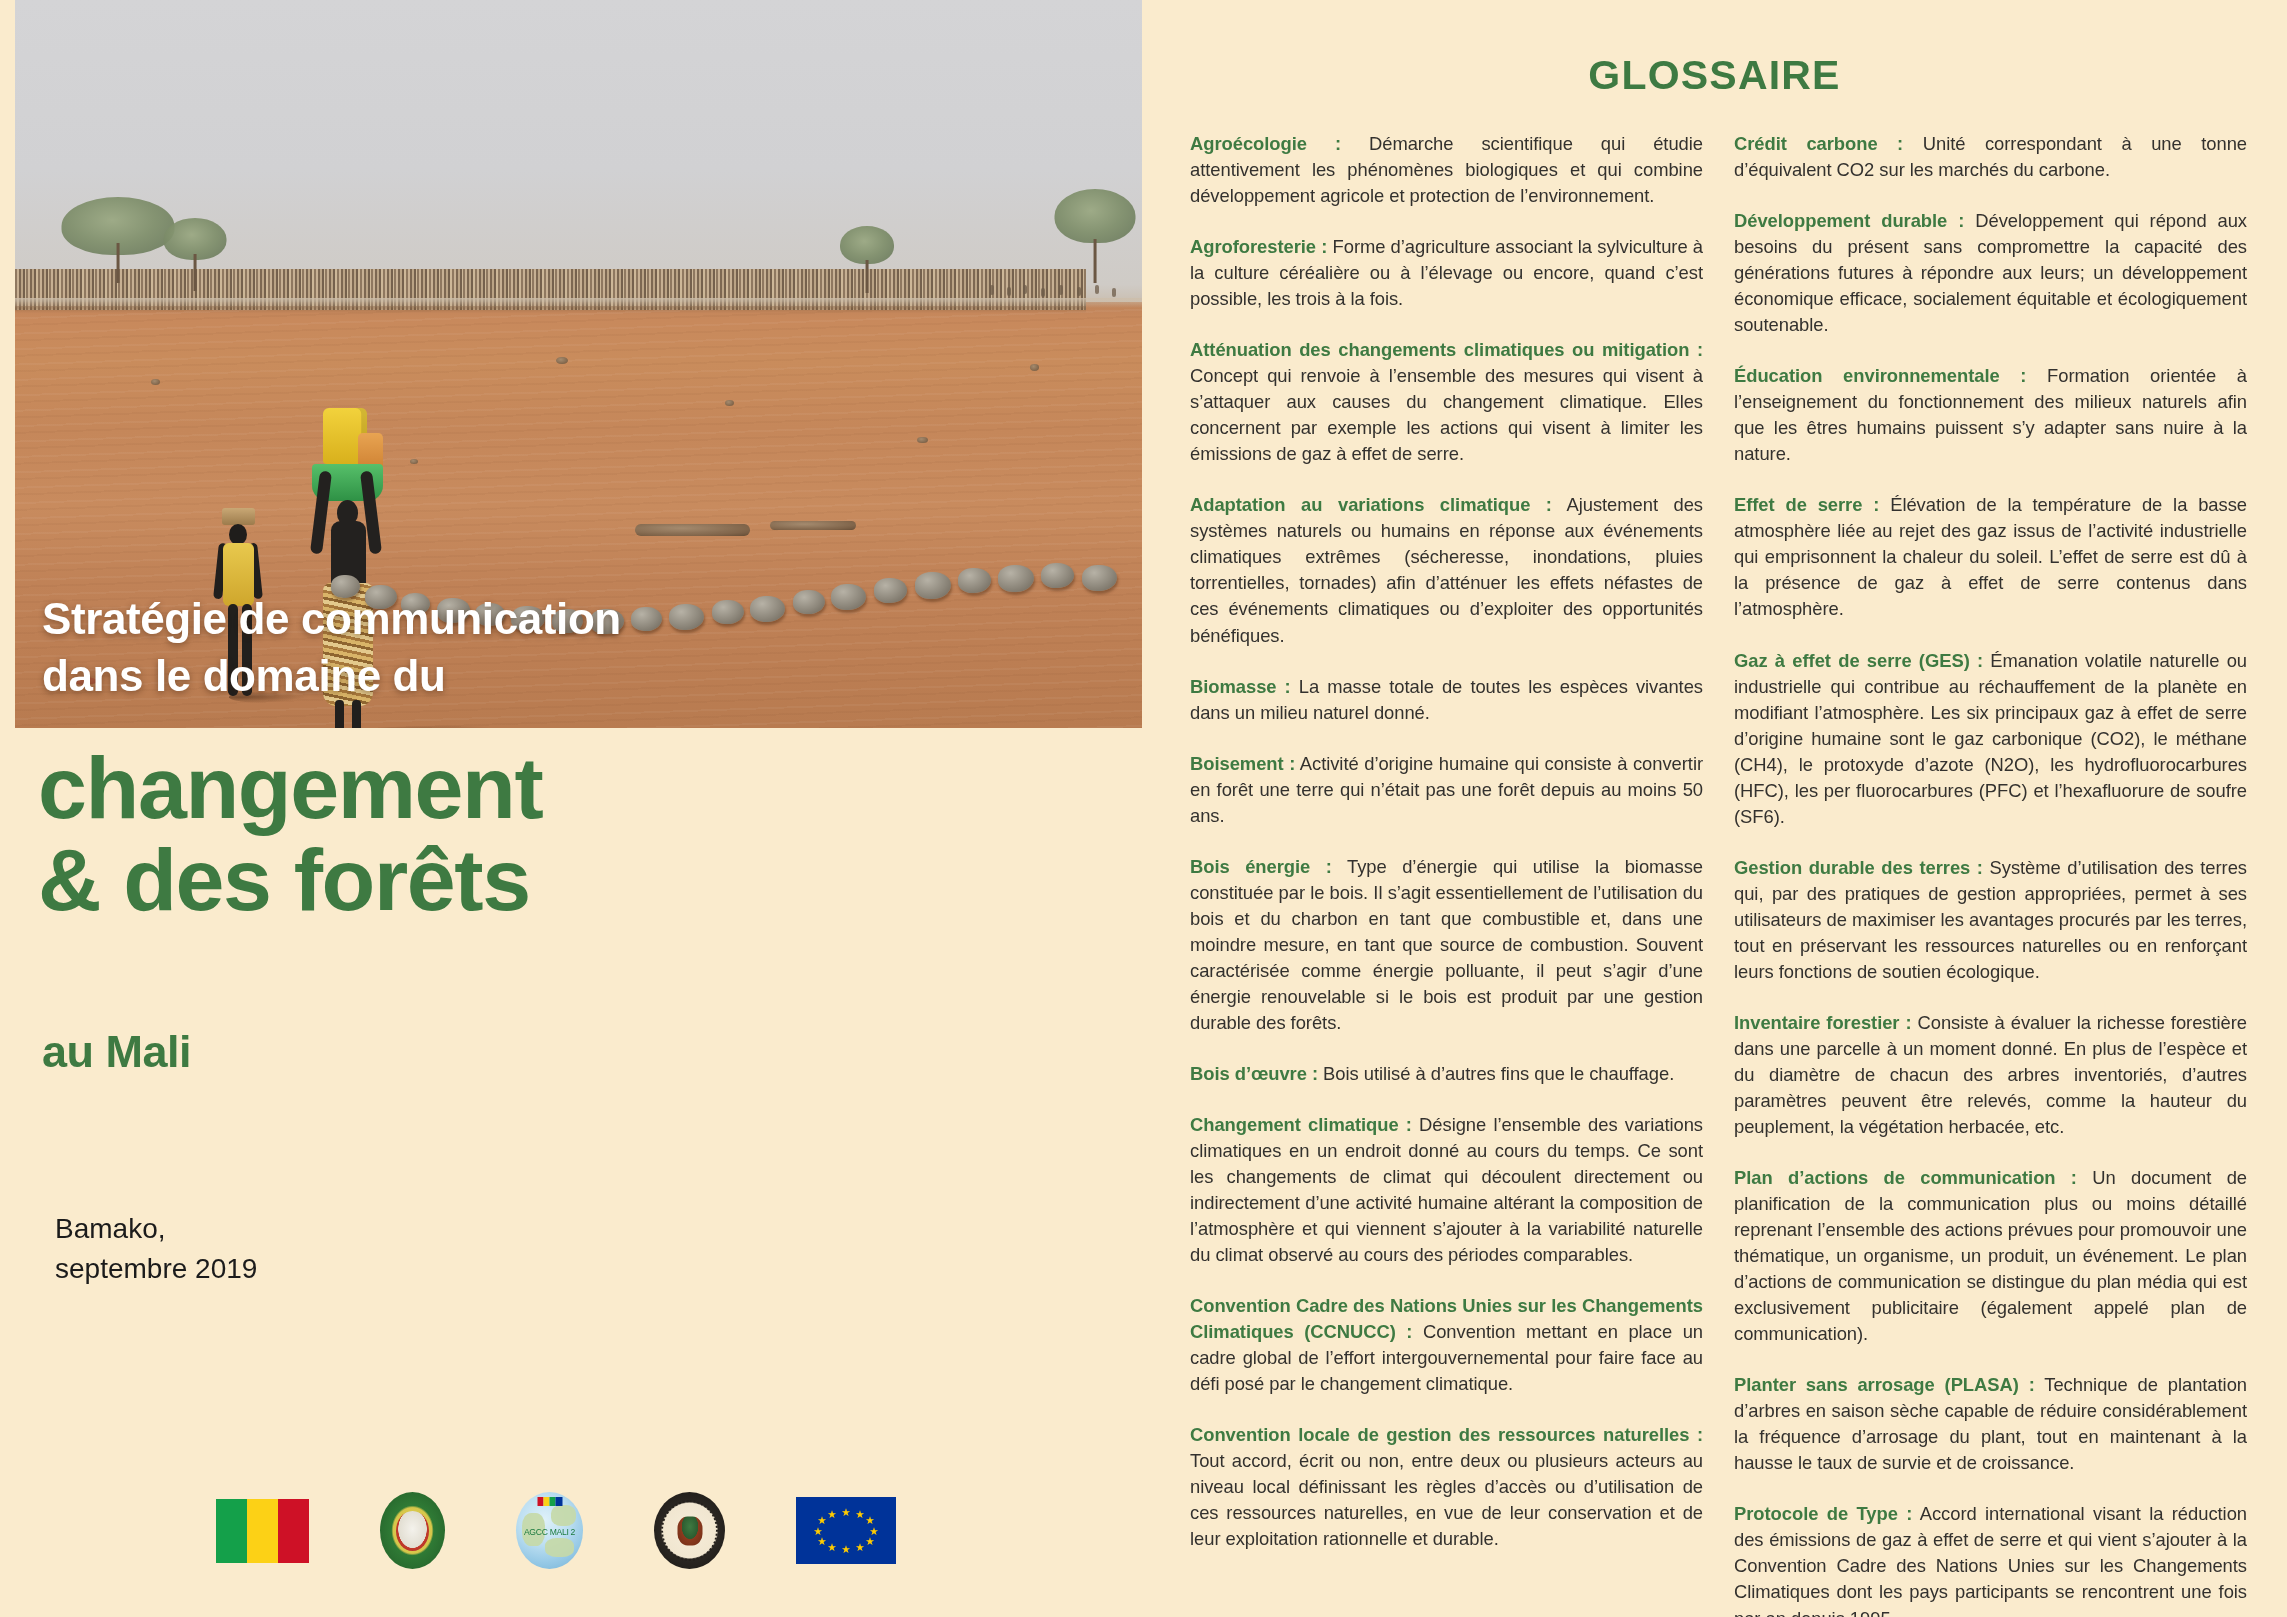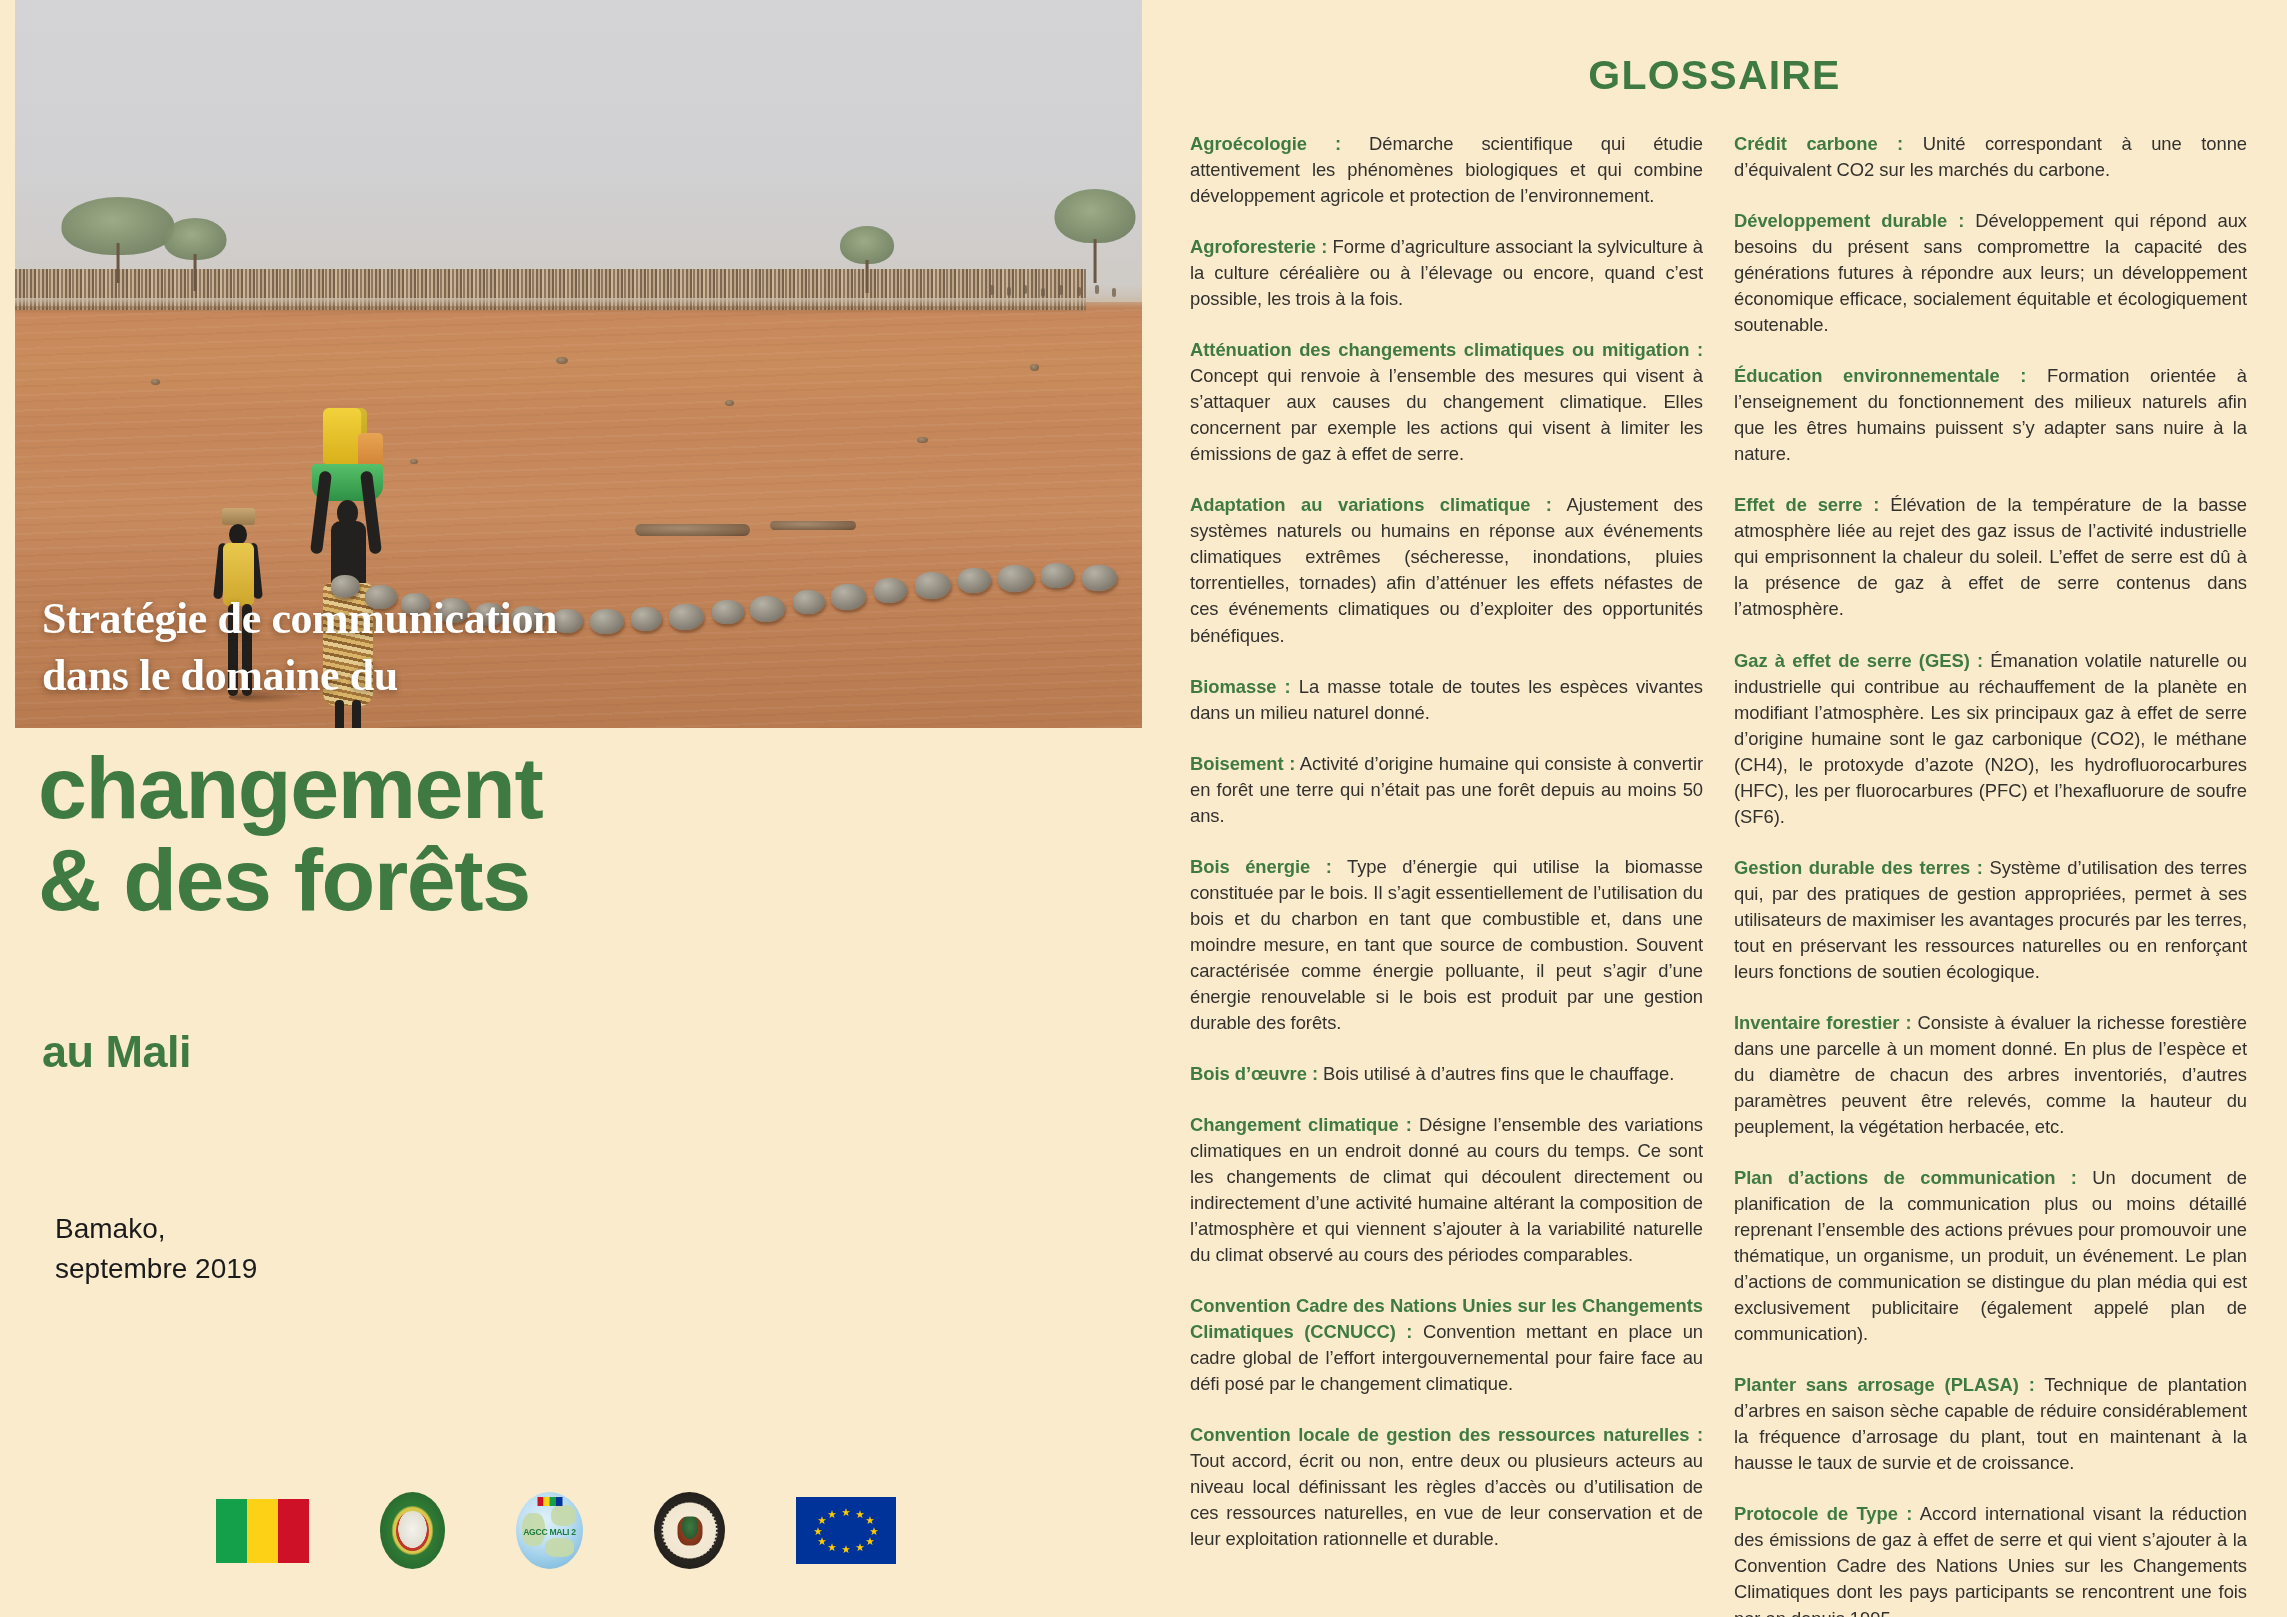--- a/index.html
+++ b/index.html
@@ -172,21 +172,21 @@
     left: 42px;
     top: 590px;
     z-index: 5;
     color: #FFFFFF;
     font-weight: bold;
     font-size: 44px;
     line-height: 1.30;
     letter-spacing: -0.4px;
     text-shadow: 0 1.9px 6.7px rgba(60,30,10,.45);
   }
-  #title-over-photo .ln { display:block; white-space:nowrap;font-family:Liberation Serif, serif; }
+  #title-over-photo .ln { display:block; white-space:nowrap; }
 
   #title-main {
     position: absolute;
     left: 38px;
     top: 742px;
     color: #3E7A42;
     font-weight: bold;
     font-size: 88px;
     line-height: 1.045;
     letter-spacing: -1.4px;
@@ -240,21 +240,21 @@
 
   
   #logo-agcc { width:67px; height:77px; border-radius:50%;
     background: radial-gradient(circle at 42% 36%, #DFF1FA 0%, #BFE0F2 38%, #96C9E6 68%, #6FAFD4 100%);
     position:relative; overflow:hidden; }
   #logo-agcc .land { position:absolute; background:#C6D9A8; opacity:.92; border-radius:40%; }
   #logo-agcc .flags { position:absolute; left:50%; top:4.8px; transform:translateX(-50%);
     display:flex; width:25px; height:9.6px; }
   #logo-agcc .flags i { flex:1; height:100%; }
   #logo-agcc .lbl { position:absolute; left:0; right:0; top:46%;
-    text-align:center; font-size:8.6px; font-weight:bold; color:#1B7A3E;
+    text-align:center; font-size:8.6px; font-weight:normal; color:#1B7A3E;
     letter-spacing:-0.3px; }
 
   
   #logo-seal { width:71px; height:77px; border-radius:50%;
     background: radial-gradient(circle at 50% 50%, #F6EDDA 0%, #F1E6D0 52%, #2A2622 55%, #191713 100%);
     position:relative; }
   #logo-seal .ring { position:absolute; left:6.7px; top:7.7px; right:6.7px; bottom:7.7px;
     border-radius:50%; border:2.9px dotted #24201C; }
   #logo-seal .core { position:absolute; left:50%; top:50%; transform:translate(-50%,-50%);
     width:25px; height:29px; border-radius:40%;

